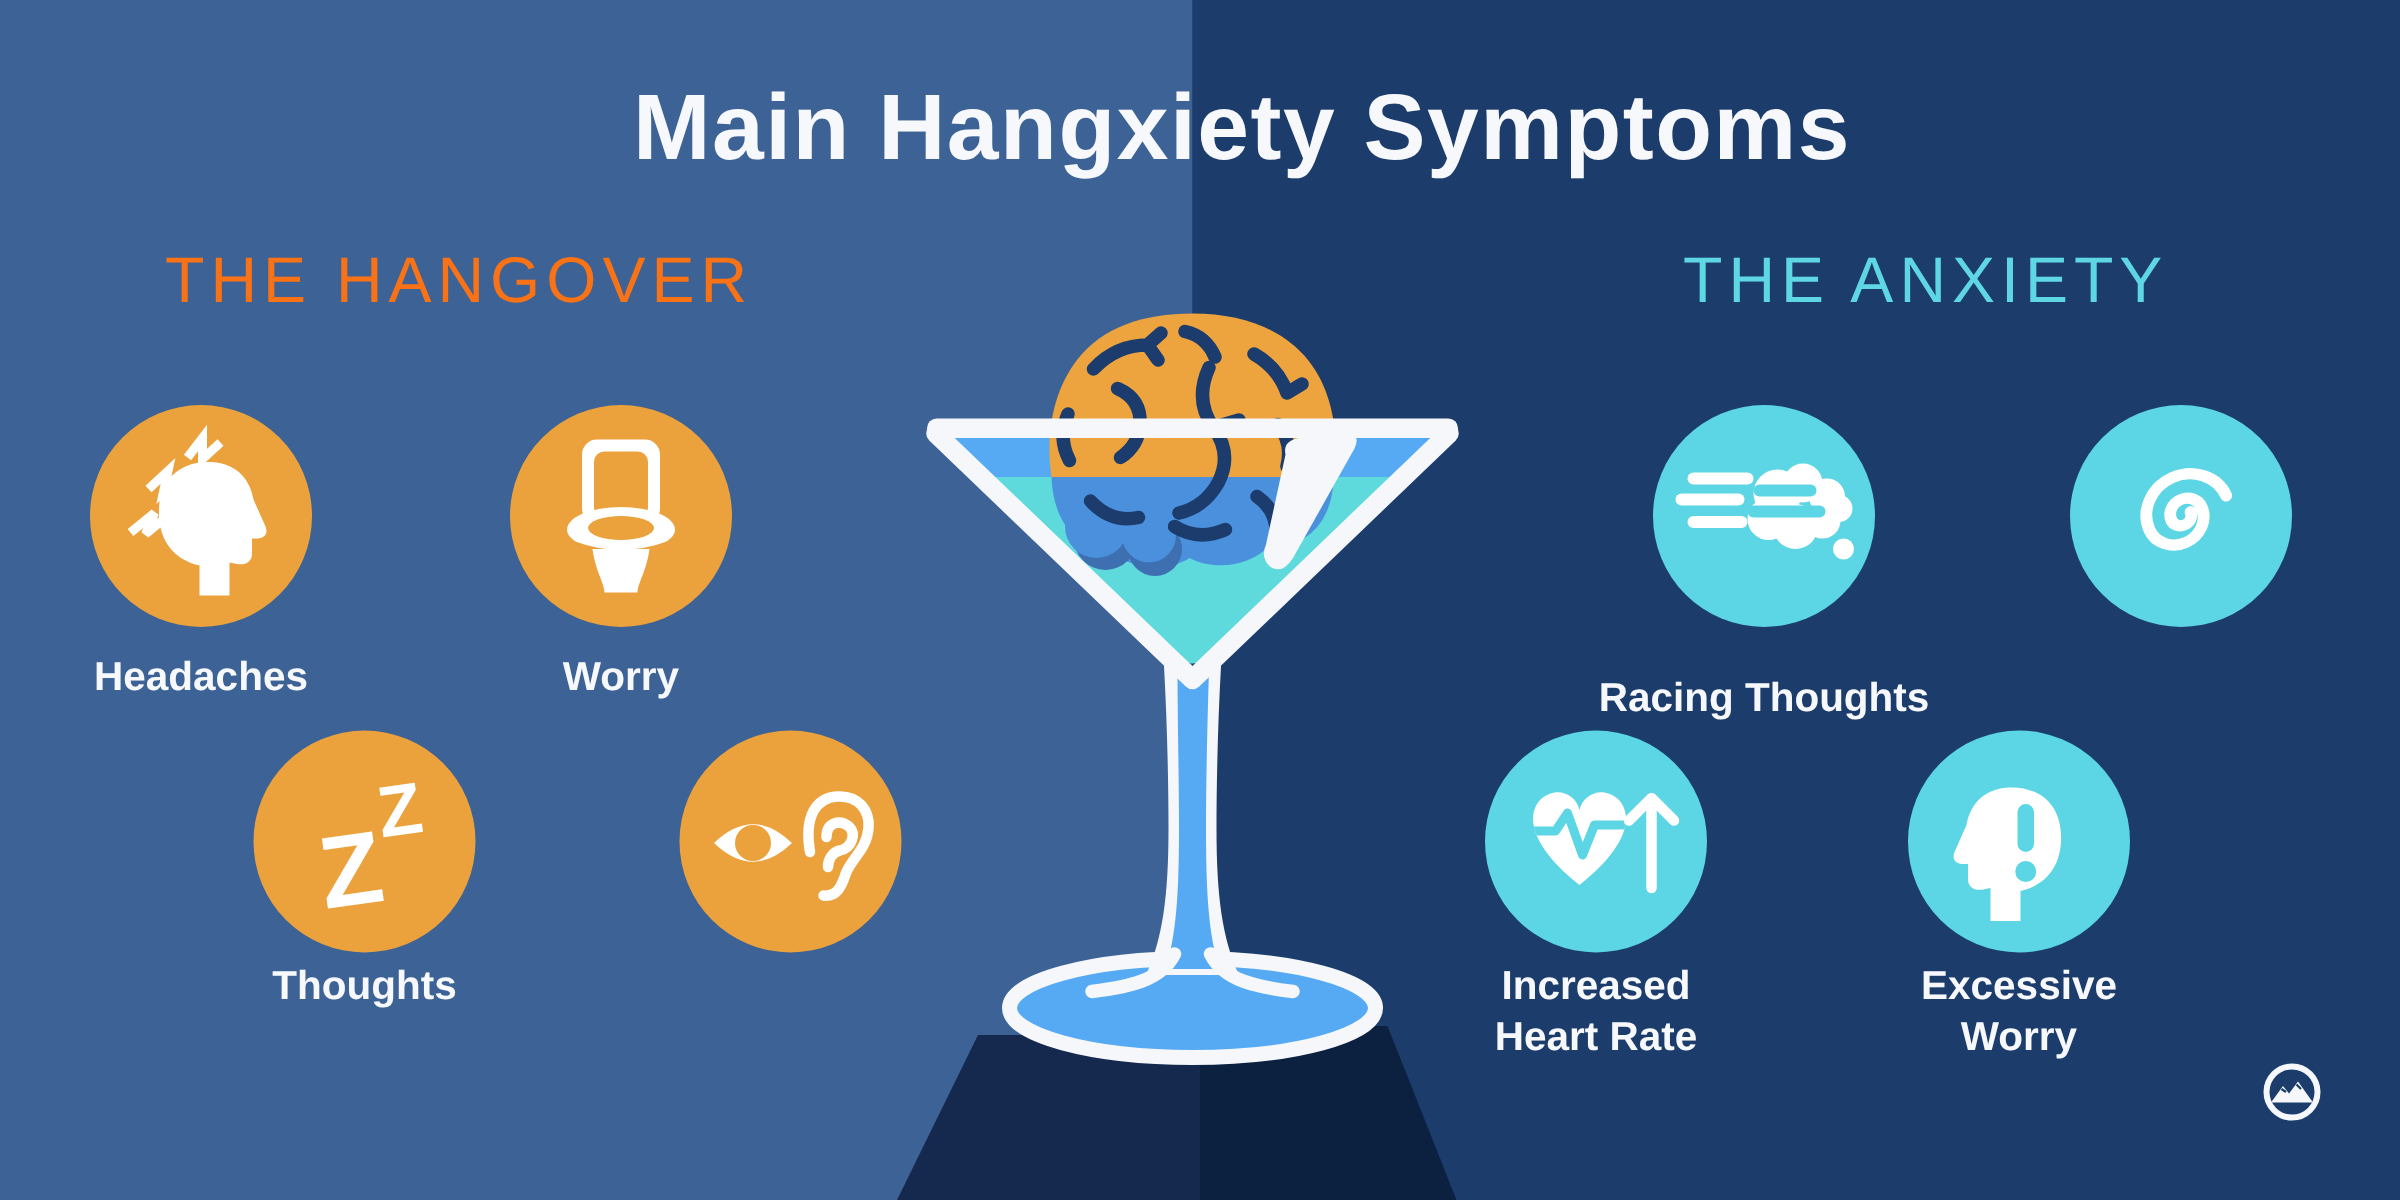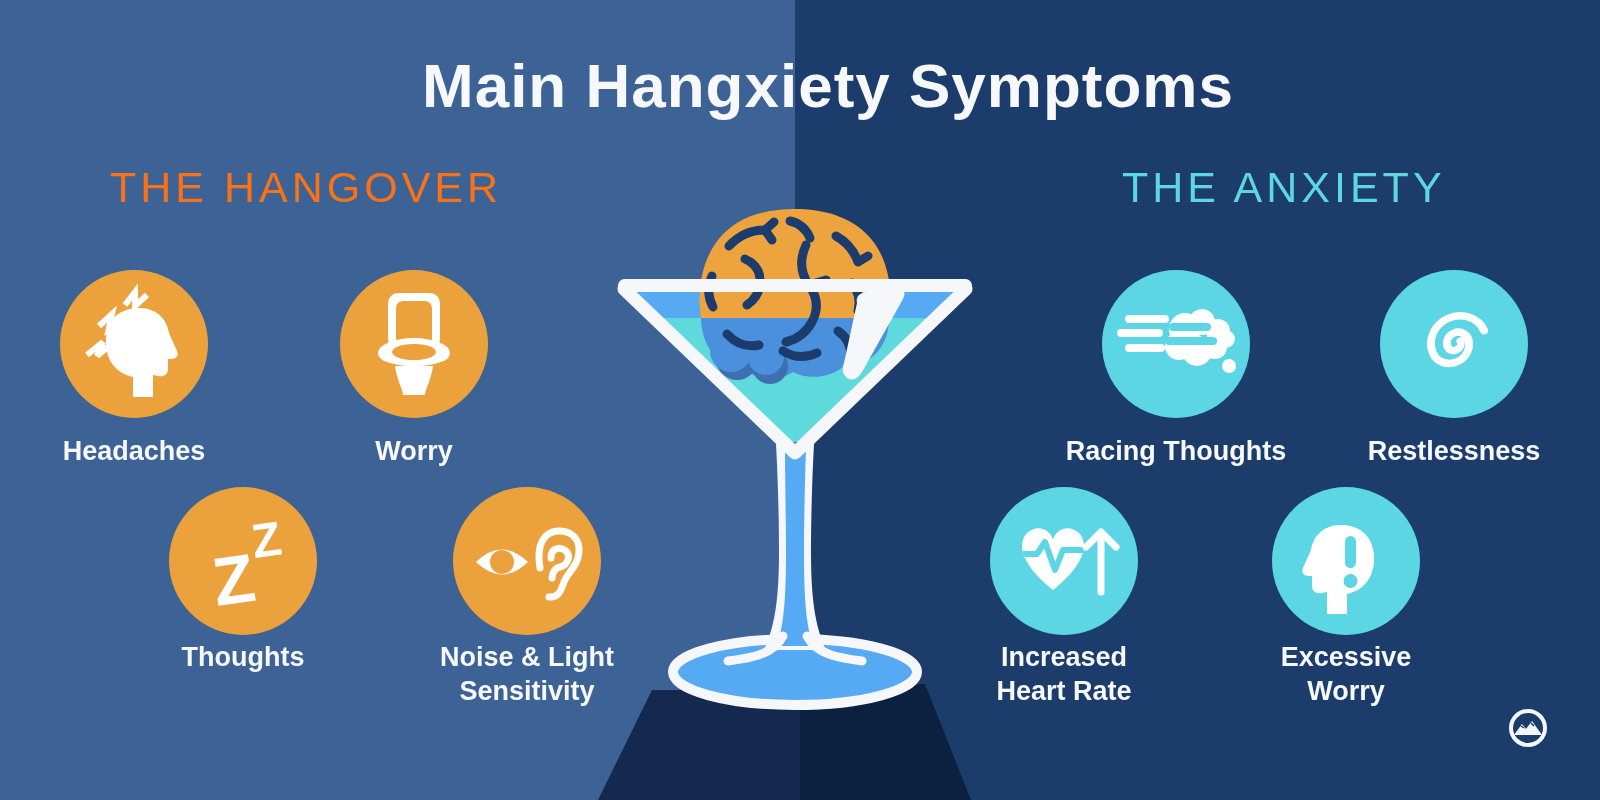--- a/index.html
+++ b/index.html
@@ -160,24 +160,21 @@
   <svg class="icon-badge" style="left:1271px;top:486px" viewBox="0 0 150 150">
     <circle cx="75" cy="75" r="74" fill="#5CD5E5"></circle>
     <path d="M 76,128 L 76,108 C 94,104 104,90 103,70 C 102,48 86,38 68,39 C 50,40 42,52 40,64 L 32,82 C 30,87 33,90 38,90 L 41,90 L 41,100 C 41,106 46,108 51,107 L 56,106 L 56,128 Z" fill="#FFFFFF"></path>
     <rect x="74" y="50" width="11" height="32" rx="5.5" fill="#5CD5E5"></rect>
     <circle cx="79.5" cy="95" r="7" fill="#5CD5E5"></circle>
   </svg>
 
   <div class="sym-label" style="left:134px;top:434px">Headaches</div>
   <div class="sym-label" style="left:414px;top:434px">Worry</div>
   <div class="sym-label" style="left:243px;top:640px">Thoughts</div>
-  <div class="sym-label" style="left:527px;top:640px">Noise &amp; Light
-Sensitivity</div>
-  <div class="sym-label" style="left:1176px;top:434px">Racing Thoughts</div>
-  <div class="sym-label" style="left:1454px;top:434px">Restlessness</div>
+  <div class="sym-label" style="left:1176px;top:448px">Racing Thoughts</div>
   <div class="sym-label" style="left:1064px;top:640px">Increased
 Heart Rate</div>
   <div class="sym-label" style="left:1346px;top:640px">Excessive
 Worry</div>
 
   <svg class="logo" viewBox="0 0 44 44">
     <circle cx="22" cy="22" r="17" stroke="#F5F7FA" stroke-width="4" fill="none"></circle>
     <path d="M 8,29 L 16,18 L 20,23 L 26,15 L 36,29 Z" fill="#F5F7FA"></path>
     <path d="M 15,20 L 18,22 M 25,17 L 28,20" stroke="#1C3D6C" stroke-width="1.5" fill="none"></path>
   </svg>

